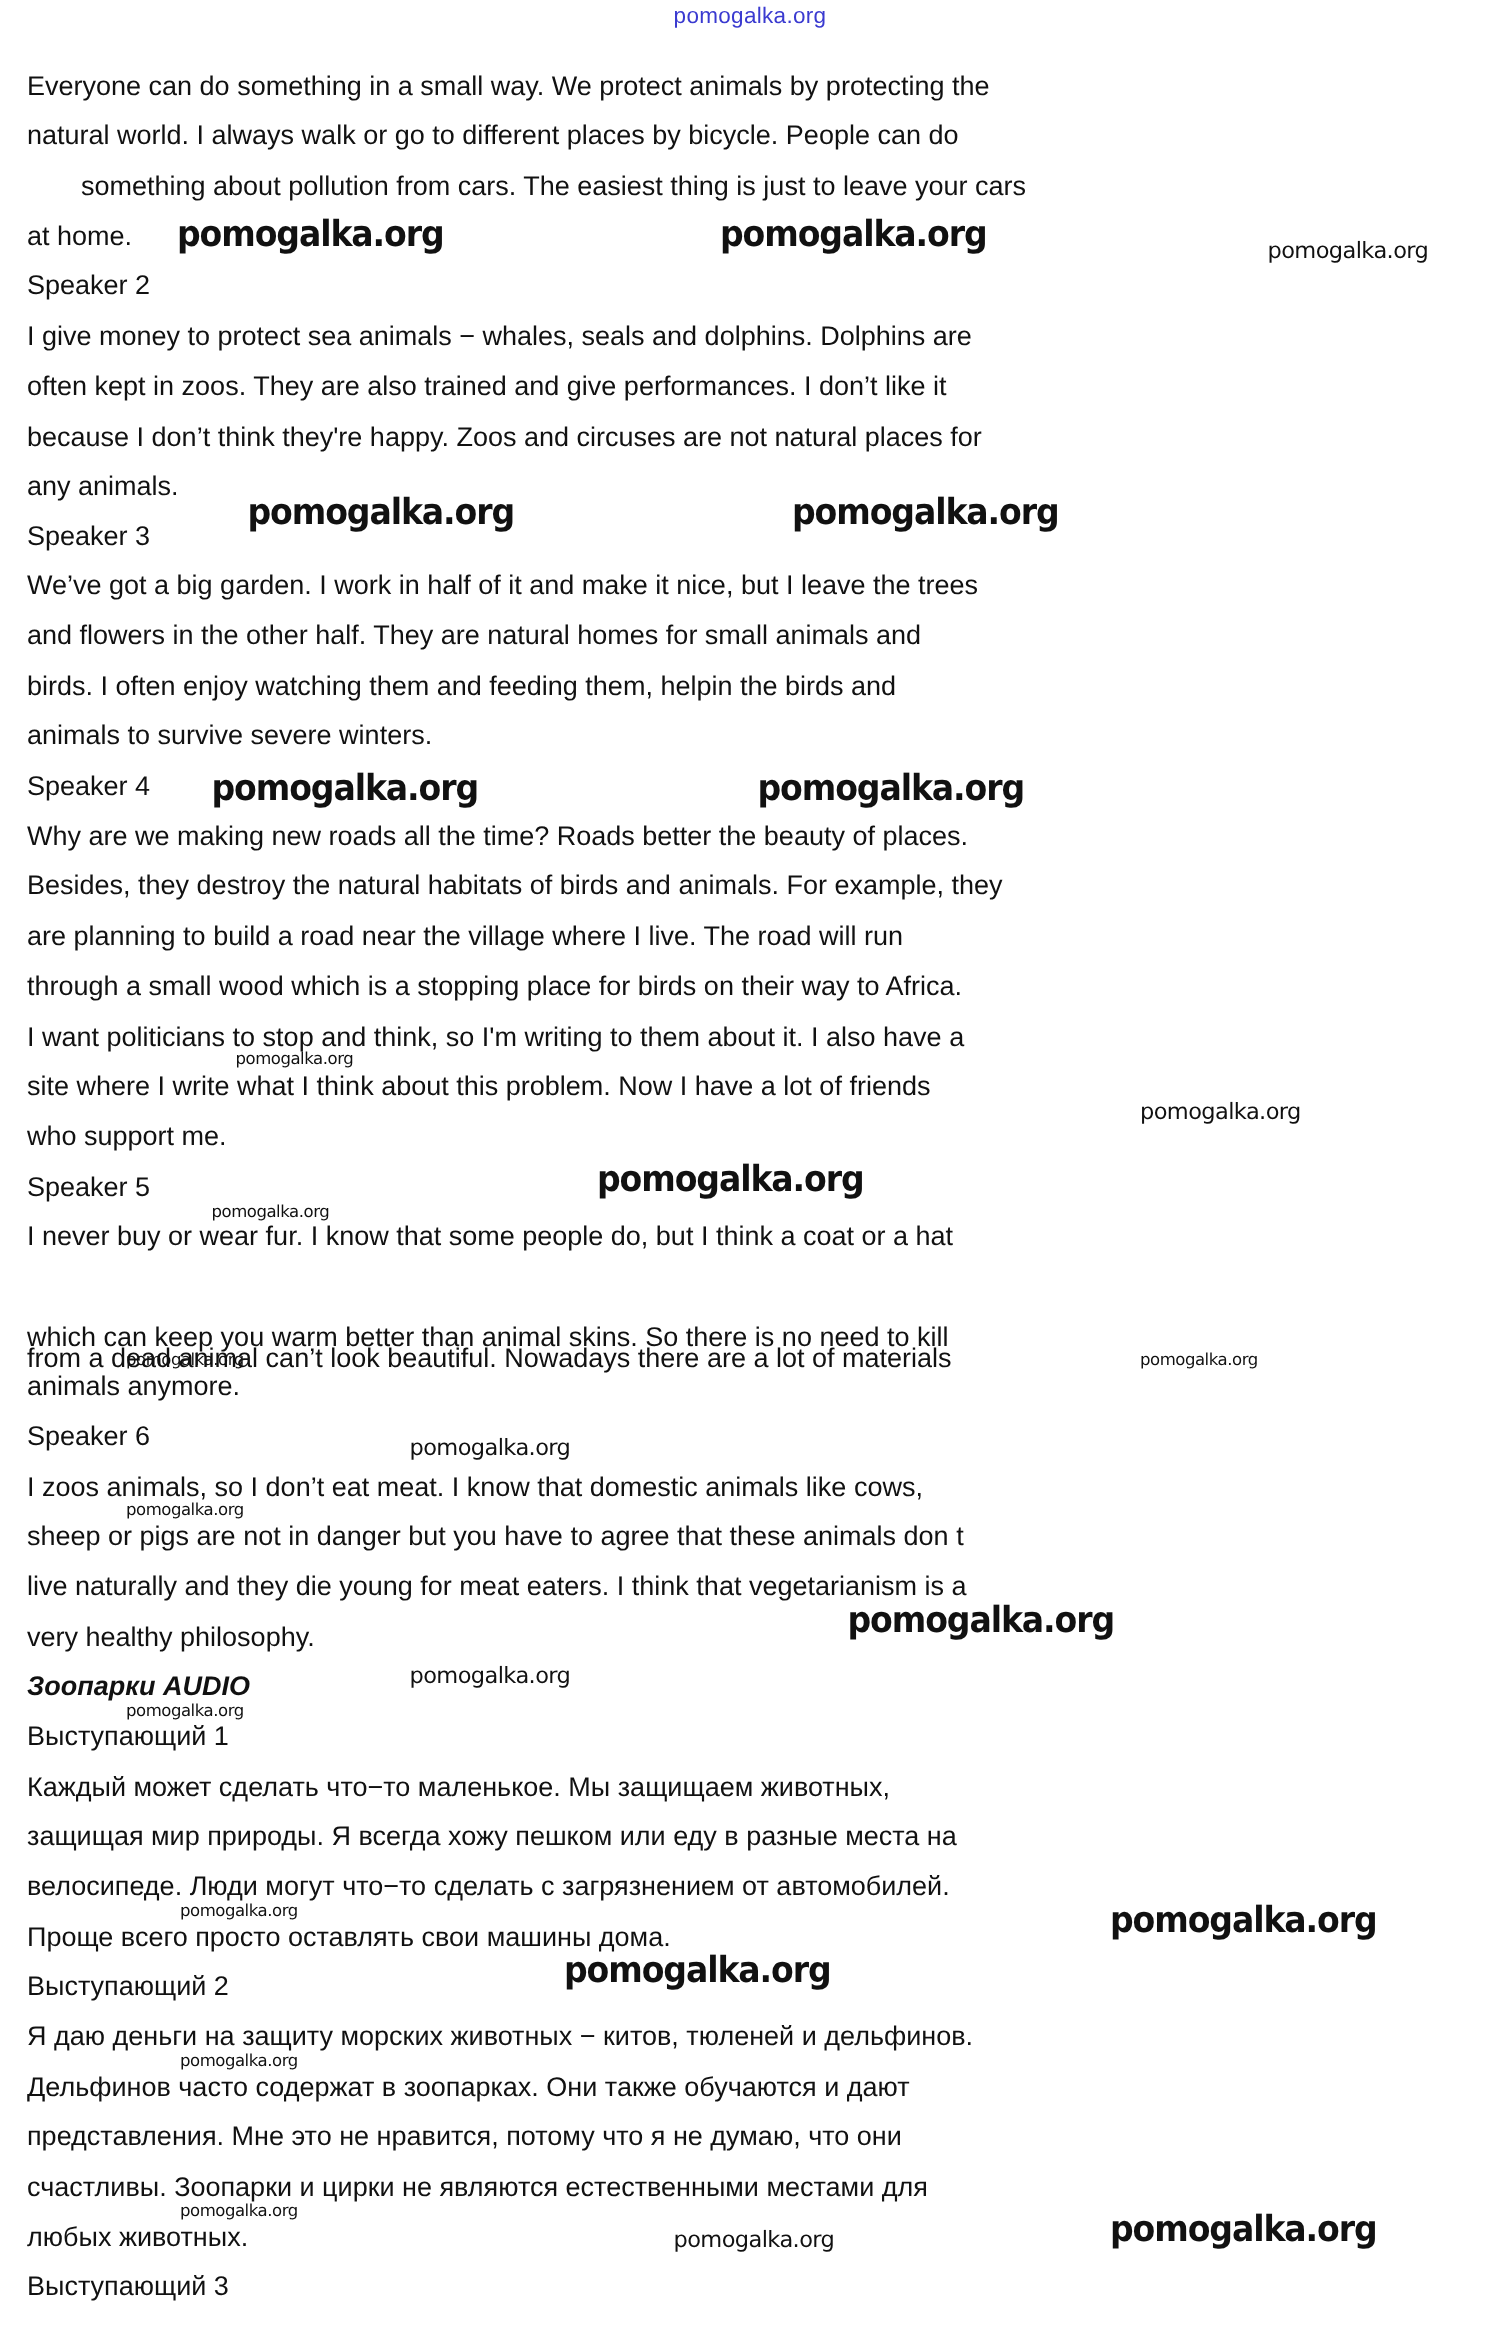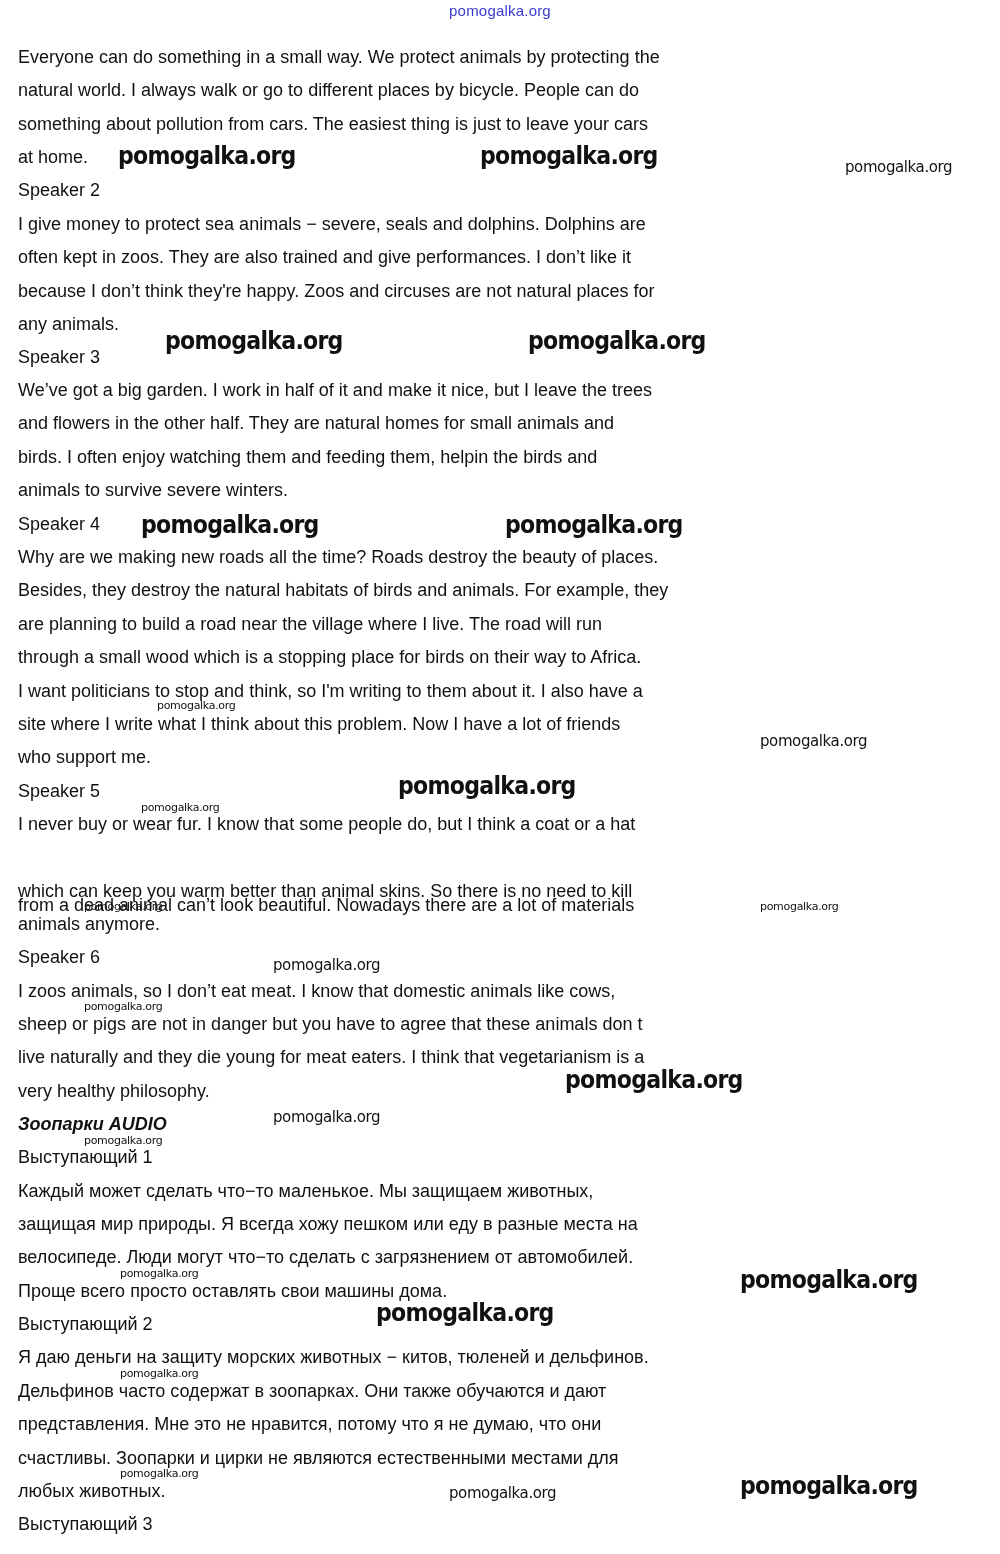--- a/index.html
+++ b/index.html
@@ -34,37 +34,37 @@
 </head>
 <body>
 
 <div class="page">
 
   <div class="top-wm">pomogalka.org</div>
 
   <div>
     <div class="line" style="top:42px;">Everyone can do something in a small way. We protect animals by protecting the</div>
     <div class="line" style="top:75px;">natural world. I always walk or go to different places by bicycle. People can do</div>
-    <div class="line" style="top:109px;">something about pollution from cars. The easiest thing is just to leave your cars</div>
+    <div class="line" style="top:109px;margin-left:36px;">something about pollution from cars. The easiest thing is just to leave your cars</div>
     <div class="line" style="top:142px;">at home.</div>
 
     <div class="line" style="top:175px;">Speaker 2</div>
-    <div class="line" style="top:209px;">I give money to protect sea animals − severe, seals and dolphins. Dolphins are</div>
+    <div class="line" style="top:209px;">I give money to protect sea animals − whales, seals and dolphins. Dolphins are</div>
     <div class="line" style="top:242px;">often kept in zoos. They are also trained and give performances. I don’t like it</div>
     <div class="line" style="top:276px;">because I don’t think they're happy. Zoos and circuses are not natural places for</div>
     <div class="line" style="top:309px;">any animals.</div>
 
     <div class="line" style="top:342px;">Speaker 3</div>
     <div class="line" style="top:375px;">We’ve got a big garden. I work in half of it and make it nice, but I leave the trees</div>
     <div class="line" style="top:408px;">and flowers in the other half. They are natural homes for small animals and</div>
     <div class="line" style="top:442px;">birds. I often enjoy watching them and feeding them, helpin the birds and</div>
     <div class="line" style="top:475px;">animals to survive severe winters.</div>
 
     <div class="line" style="top:509px;">Speaker 4</div>
-    <div class="line" style="top:542px;">Why are we making new roads all the time? Roads destroy the beauty of places.</div>
+    <div class="line" style="top:542px;">Why are we making new roads all the time? Roads better the beauty of places.</div>
     <div class="line" style="top:575px;">Besides, they destroy the natural habitats of birds and animals. For example, they</div>
     <div class="line" style="top:609px;">are planning to build a road near the village where I live. The road will run</div>
     <div class="line" style="top:642px;">through a small wood which is a stopping place for birds on their way to Africa.</div>
     <div class="line" style="top:676px;">I want politicians to stop and think, so I'm writing to them about it. I also have a</div>
     <div class="line" style="top:709px;">site where I write what I think about this problem. Now I have a lot of friends</div>
     <div class="line" style="top:742px;">who support me.</div>
 
     <div class="line" style="top:776px;">Speaker 5</div>
     <div class="line" style="top:809px;">I never buy or wear fur. I know that some people do, but I think a coat or a hat</div>
     <div class="line" style="top:842px;margin-top:48px;">from a dead animal can’t look beautiful. Nowadays there are a lot of materials</div>

